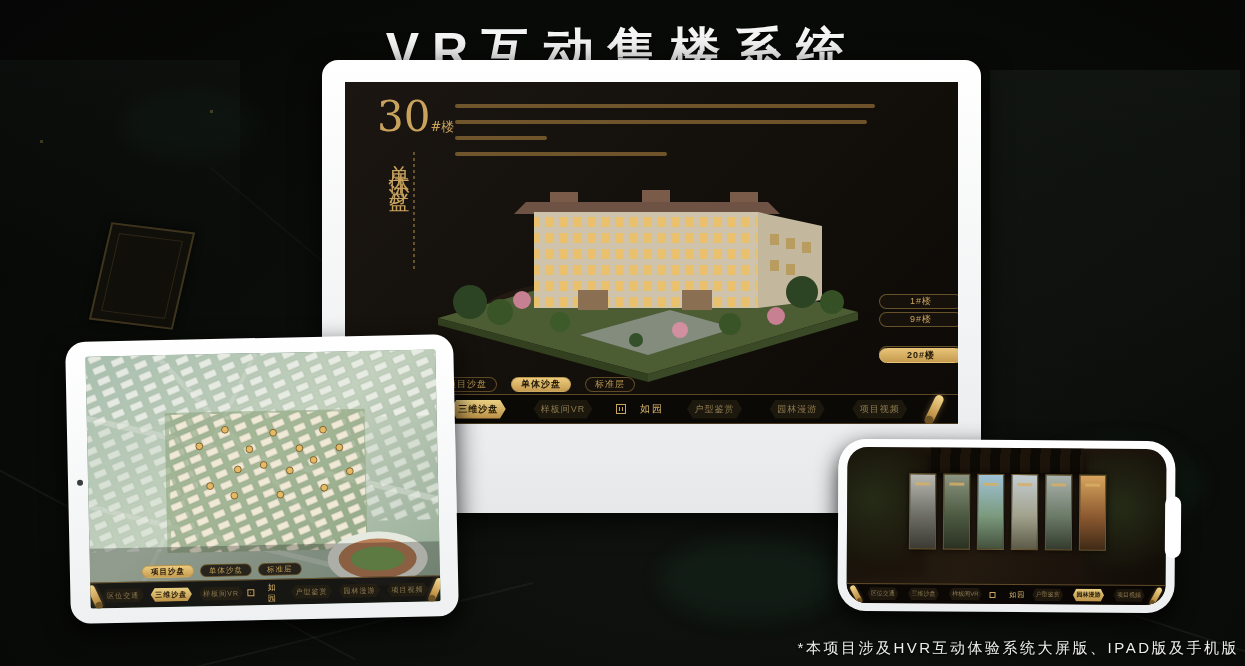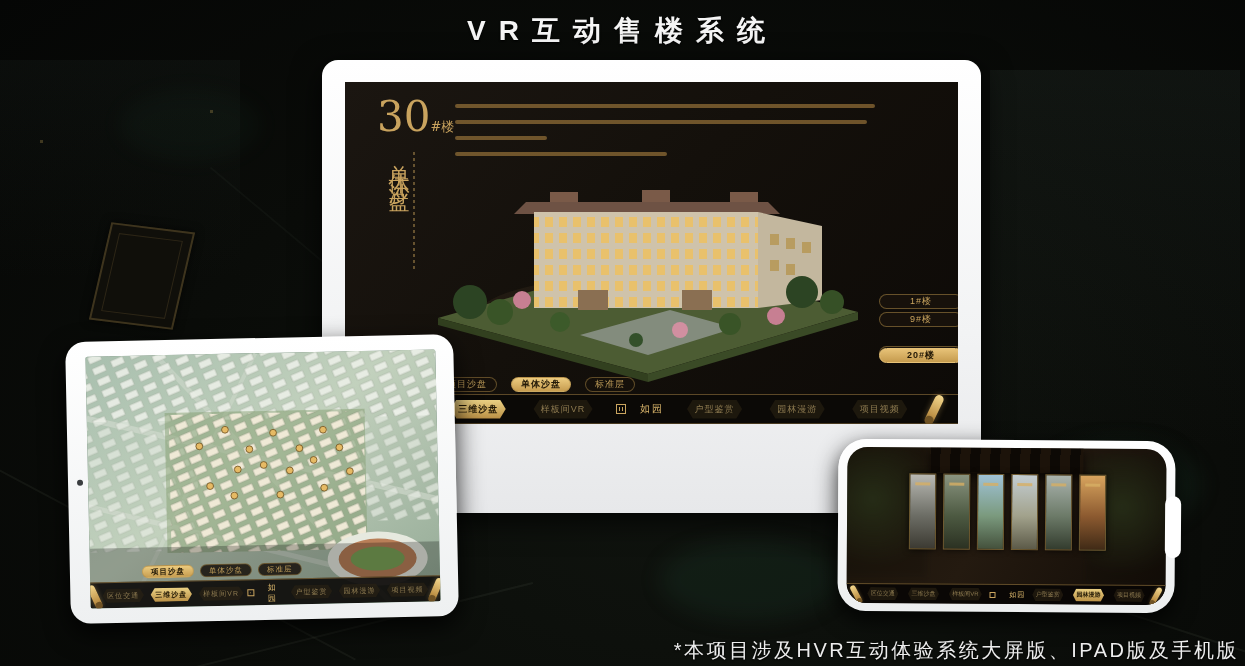--- a/index.html
+++ b/index.html
@@ -13,24 +13,24 @@
   .bg-teal { position:absolute; border-radius:50%; background:rgba(35,90,65,.16); filter:blur(10px); }
   .bg-bld  { position:absolute; background:linear-gradient(180deg, rgba(70,90,80,.14), rgba(20,30,25,0)); }
   .plaque  { position:absolute; left:100px; top:226px; width:84px; height:100px;
              transform:rotate(13deg) skewY(-6deg);
              border:2px solid rgba(170,140,75,.30); background:rgba(18,16,10,.85);
              box-shadow:0 0 10px rgba(0,0,0,.6); }
   .plaque::after { content:""; position:absolute; inset:8px; border:1px solid rgba(170,140,75,.18); }
   .bg-speck { position:absolute; width:3px; height:3px; background:rgba(200,170,90,.28); }
 
   
-  .page-title { position:absolute; top:12px; left:0; width:100%; text-align:center;
-                font-size:28px; font-weight:700; color:#f5f5f5; letter-spacing:13px;
+  .page-title { position:absolute; top:18px; left:0; width:100%; text-align:center;
+                font-size:50px; font-weight:700; color:#f5f5f5; letter-spacing:13px;
                 text-shadow:0 1px 2px #000; }
-  .footnote { position:absolute; bottom:2px; right:6px; font-size:20px; color:#ededed;
+  .footnote { position:absolute; bottom:8px; right:6px; font-size:15px; color:#ededed;
               letter-spacing:2.5px; text-shadow:0 1px 2px #000; }
 
   
   .monitor { position:absolute; left:322px; top:60px; width:659px; height:453px; z-index:2;
              background:linear-gradient(180deg,#ffffff,#f2f3f4 60%,#e7e8ea);
              border-radius:16px; box-shadow:0 8px 30px rgba(0,0,0,.8); }
   .m-screen { position:absolute; left:23px; top:22px; width:613px; height:342px;
               background:linear-gradient(135deg,#1b1611 0%, #14100b 45%, #0d0a07 100%);
               overflow:hidden; }
   .m-stand { position:absolute; left:232px; top:452px; width:203px; height:92px; z-index:1;

